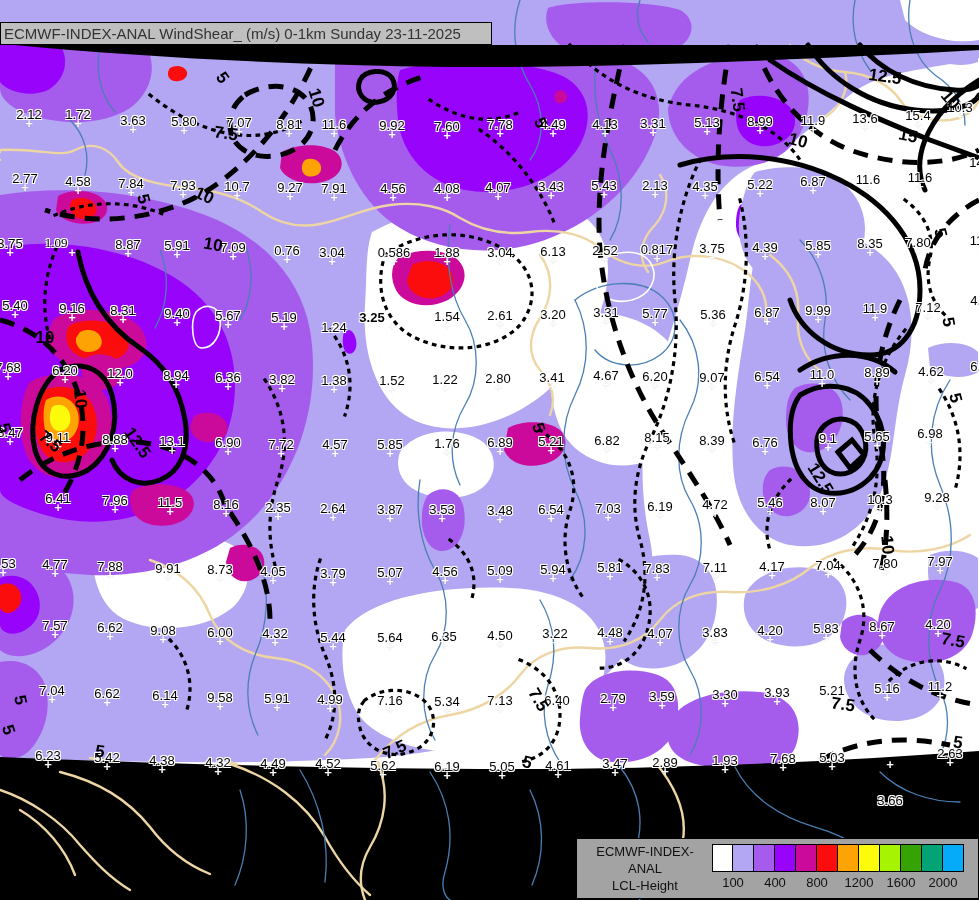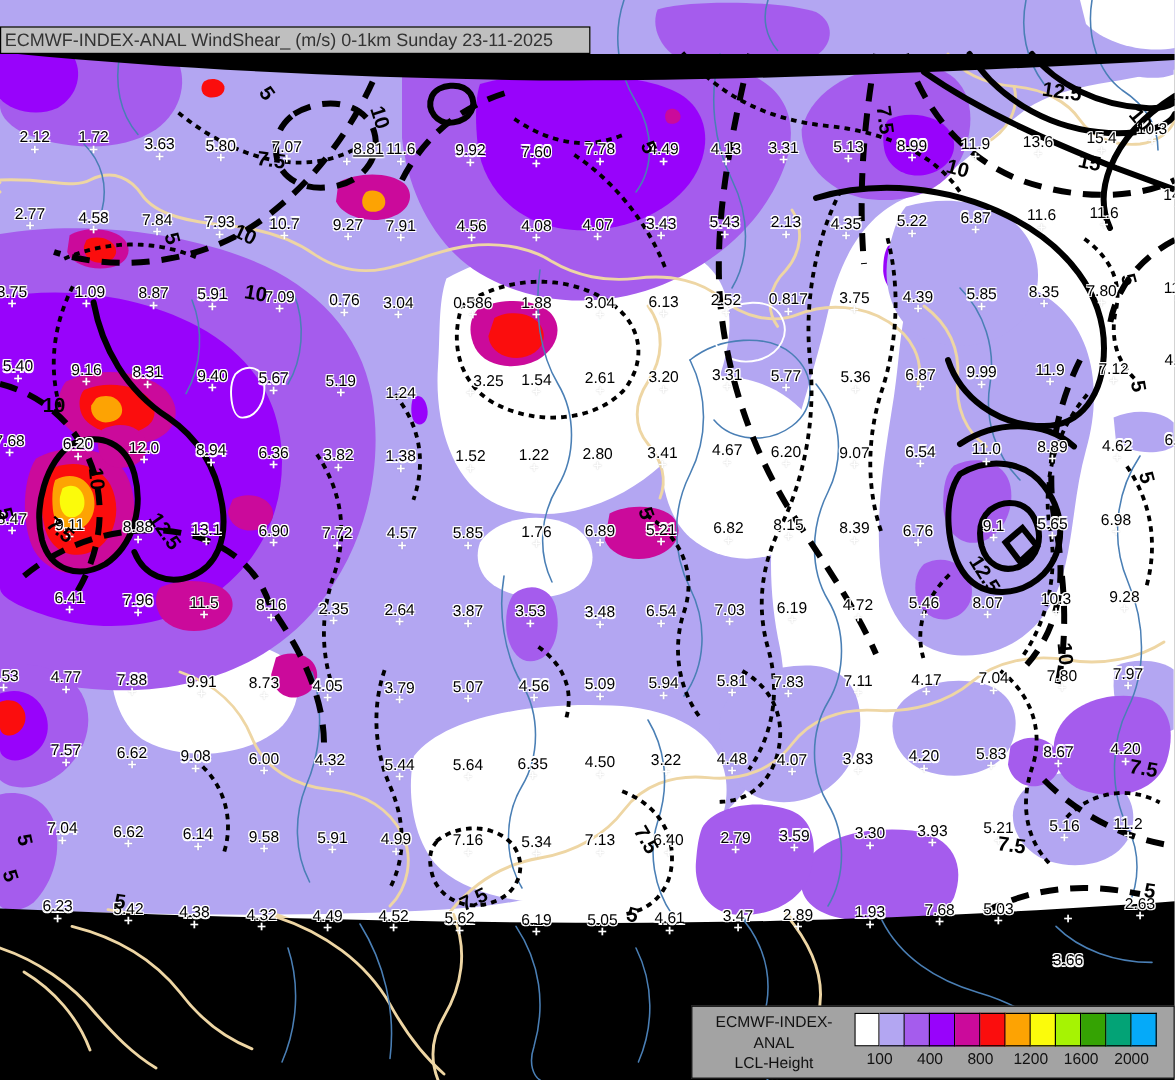--- a/index.html
+++ b/index.html
@@ -237,21 +237,21 @@
       <span class="val" style="left: 29px; top: 114px;">2.12</span>
       <span class="cross" style="left: 78px; top: 124px;">+</span>
       <span class="val" style="left: 78px; top: 114px;">1.72</span>
       <span class="cross" style="left: 133px; top: 130px;">+</span>
       <span class="val" style="left: 133px; top: 120px;">3.63</span>
       <span class="cross" style="left: 184px; top: 131px;">+</span>
       <span class="val" style="left: 184px; top: 121px;">5.80</span>
       <span class="cross" style="left: 239px; top: 132px;">+</span>
       <span class="val" style="left: 239px; top: 122px;">7.07</span>
       <span class="cross" style="left: 289px; top: 134px;">+</span>
-      <span class="val" style="left: 307px; top: 124px; text-decoration: underline;">8.81</span>
+      <span class="val" style="left: 289px; top: 124px;">8.81</span>
       <span class="cross" style="left: 334px; top: 134px;">+</span>
       <span class="val" style="left: 334px; top: 124px;">11.6</span>
       <span class="cross" style="left: 392px; top: 135px;">+</span>
       <span class="val" style="left: 392px; top: 125px;">9.92</span>
       <span class="cross" style="left: 447px; top: 136px;">+</span>
       <span class="val" style="left: 447px; top: 126px;">7.60</span>
       <span class="cross" style="left: 500px; top: 134px;">+</span>
       <span class="val" style="left: 500px; top: 124px;">7.78</span>
       <span class="cross" style="left: 553px; top: 134px;">+</span>
       <span class="val" style="left: 553px; top: 124px;">4.49</span>
@@ -305,21 +305,21 @@
       <span class="val" style="left: 813px; top: 181px;">6.87</span>
       <span class="cross" style="left: 868px; top: 189px;">+</span>
       <span class="val" style="left: 868px; top: 179px;">11.6</span>
       <span class="cross" style="left: 920px; top: 187px;">+</span>
       <span class="val" style="left: 920px; top: 177px;">11.6</span>
       <span class="cross" style="left: 982px; top: 172px;">+</span>
       <span class="val" style="left: 982px; top: 162px;">14.2</span>
       <span class="cross" style="left: 10px; top: 253px;">+</span>
       <span class="val" style="left: 10px; top: 243px;">3.75</span>
       <span class="cross" style="left: 72px; top: 253px;">+</span>
-      <span class="val" style="left: 75px; top: 243px;">1.09</span>
+      <span class="val" style="left: 56px; top: 243px; font-family: Liberation Serif, serif;">1.09</span>
       <span class="cross" style="left: 128px; top: 254px;">+</span>
       <span class="val" style="left: 128px; top: 244px;">8.87</span>
       <span class="cross" style="left: 177px; top: 255px;">+</span>
       <span class="val" style="left: 177px; top: 245px;">5.91</span>
       <span class="cross" style="left: 233px; top: 257px;">+</span>
       <span class="val" style="left: 233px; top: 247px;">7.09</span>
       <span class="cross" style="left: 287px; top: 260px;">+</span>
       <span class="val" style="left: 287px; top: 250px;">0.76</span>
       <span class="cross" style="left: 332px; top: 262px;">+</span>
       <span class="val" style="left: 332px; top: 252px;">3.04</span>
@@ -355,21 +355,21 @@
       <span class="val" style="left: 123px; top: 310px;">8.31</span>
       <span class="cross" style="left: 177px; top: 323px;">+</span>
       <span class="val" style="left: 177px; top: 313px;">9.40</span>
       <span class="cross" style="left: 228px; top: 325px;">+</span>
       <span class="val" style="left: 228px; top: 315px;">5.67</span>
       <span class="cross" style="left: 284px; top: 327px;">+</span>
       <span class="val" style="left: 284px; top: 317px;">5.19</span>
       <span class="cross" style="left: 334px; top: 327px;">+</span>
       <span class="val" style="left: 334px; top: 317px; margin-top: 10px;">1.24</span>
       <span class="cross" style="left: 392px; top: 327px;">+</span>
-      <span class="val" style="left: 407px; top: 317px;">3.25</span>
+      <span class="val" style="left: 372px; top: 317px; font-weight: bold;">3.25</span>
       <span class="cross" style="left: 447px; top: 326px;">+</span>
       <span class="val" style="left: 447px; top: 316px;">1.54</span>
       <span class="cross" style="left: 500px; top: 325px;">+</span>
       <span class="val" style="left: 500px; top: 315px;">2.61</span>
       <span class="cross" style="left: 553px; top: 324px;">+</span>
       <span class="val" style="left: 553px; top: 314px;">3.20</span>
       <span class="cross" style="left: 606px; top: 322px;">+</span>
       <span class="val" style="left: 606px; top: 312px;">3.31</span>
       <span class="cross" style="left: 655px; top: 323px;">+</span>
       <span class="val" style="left: 655px; top: 313px;">5.77</span>

